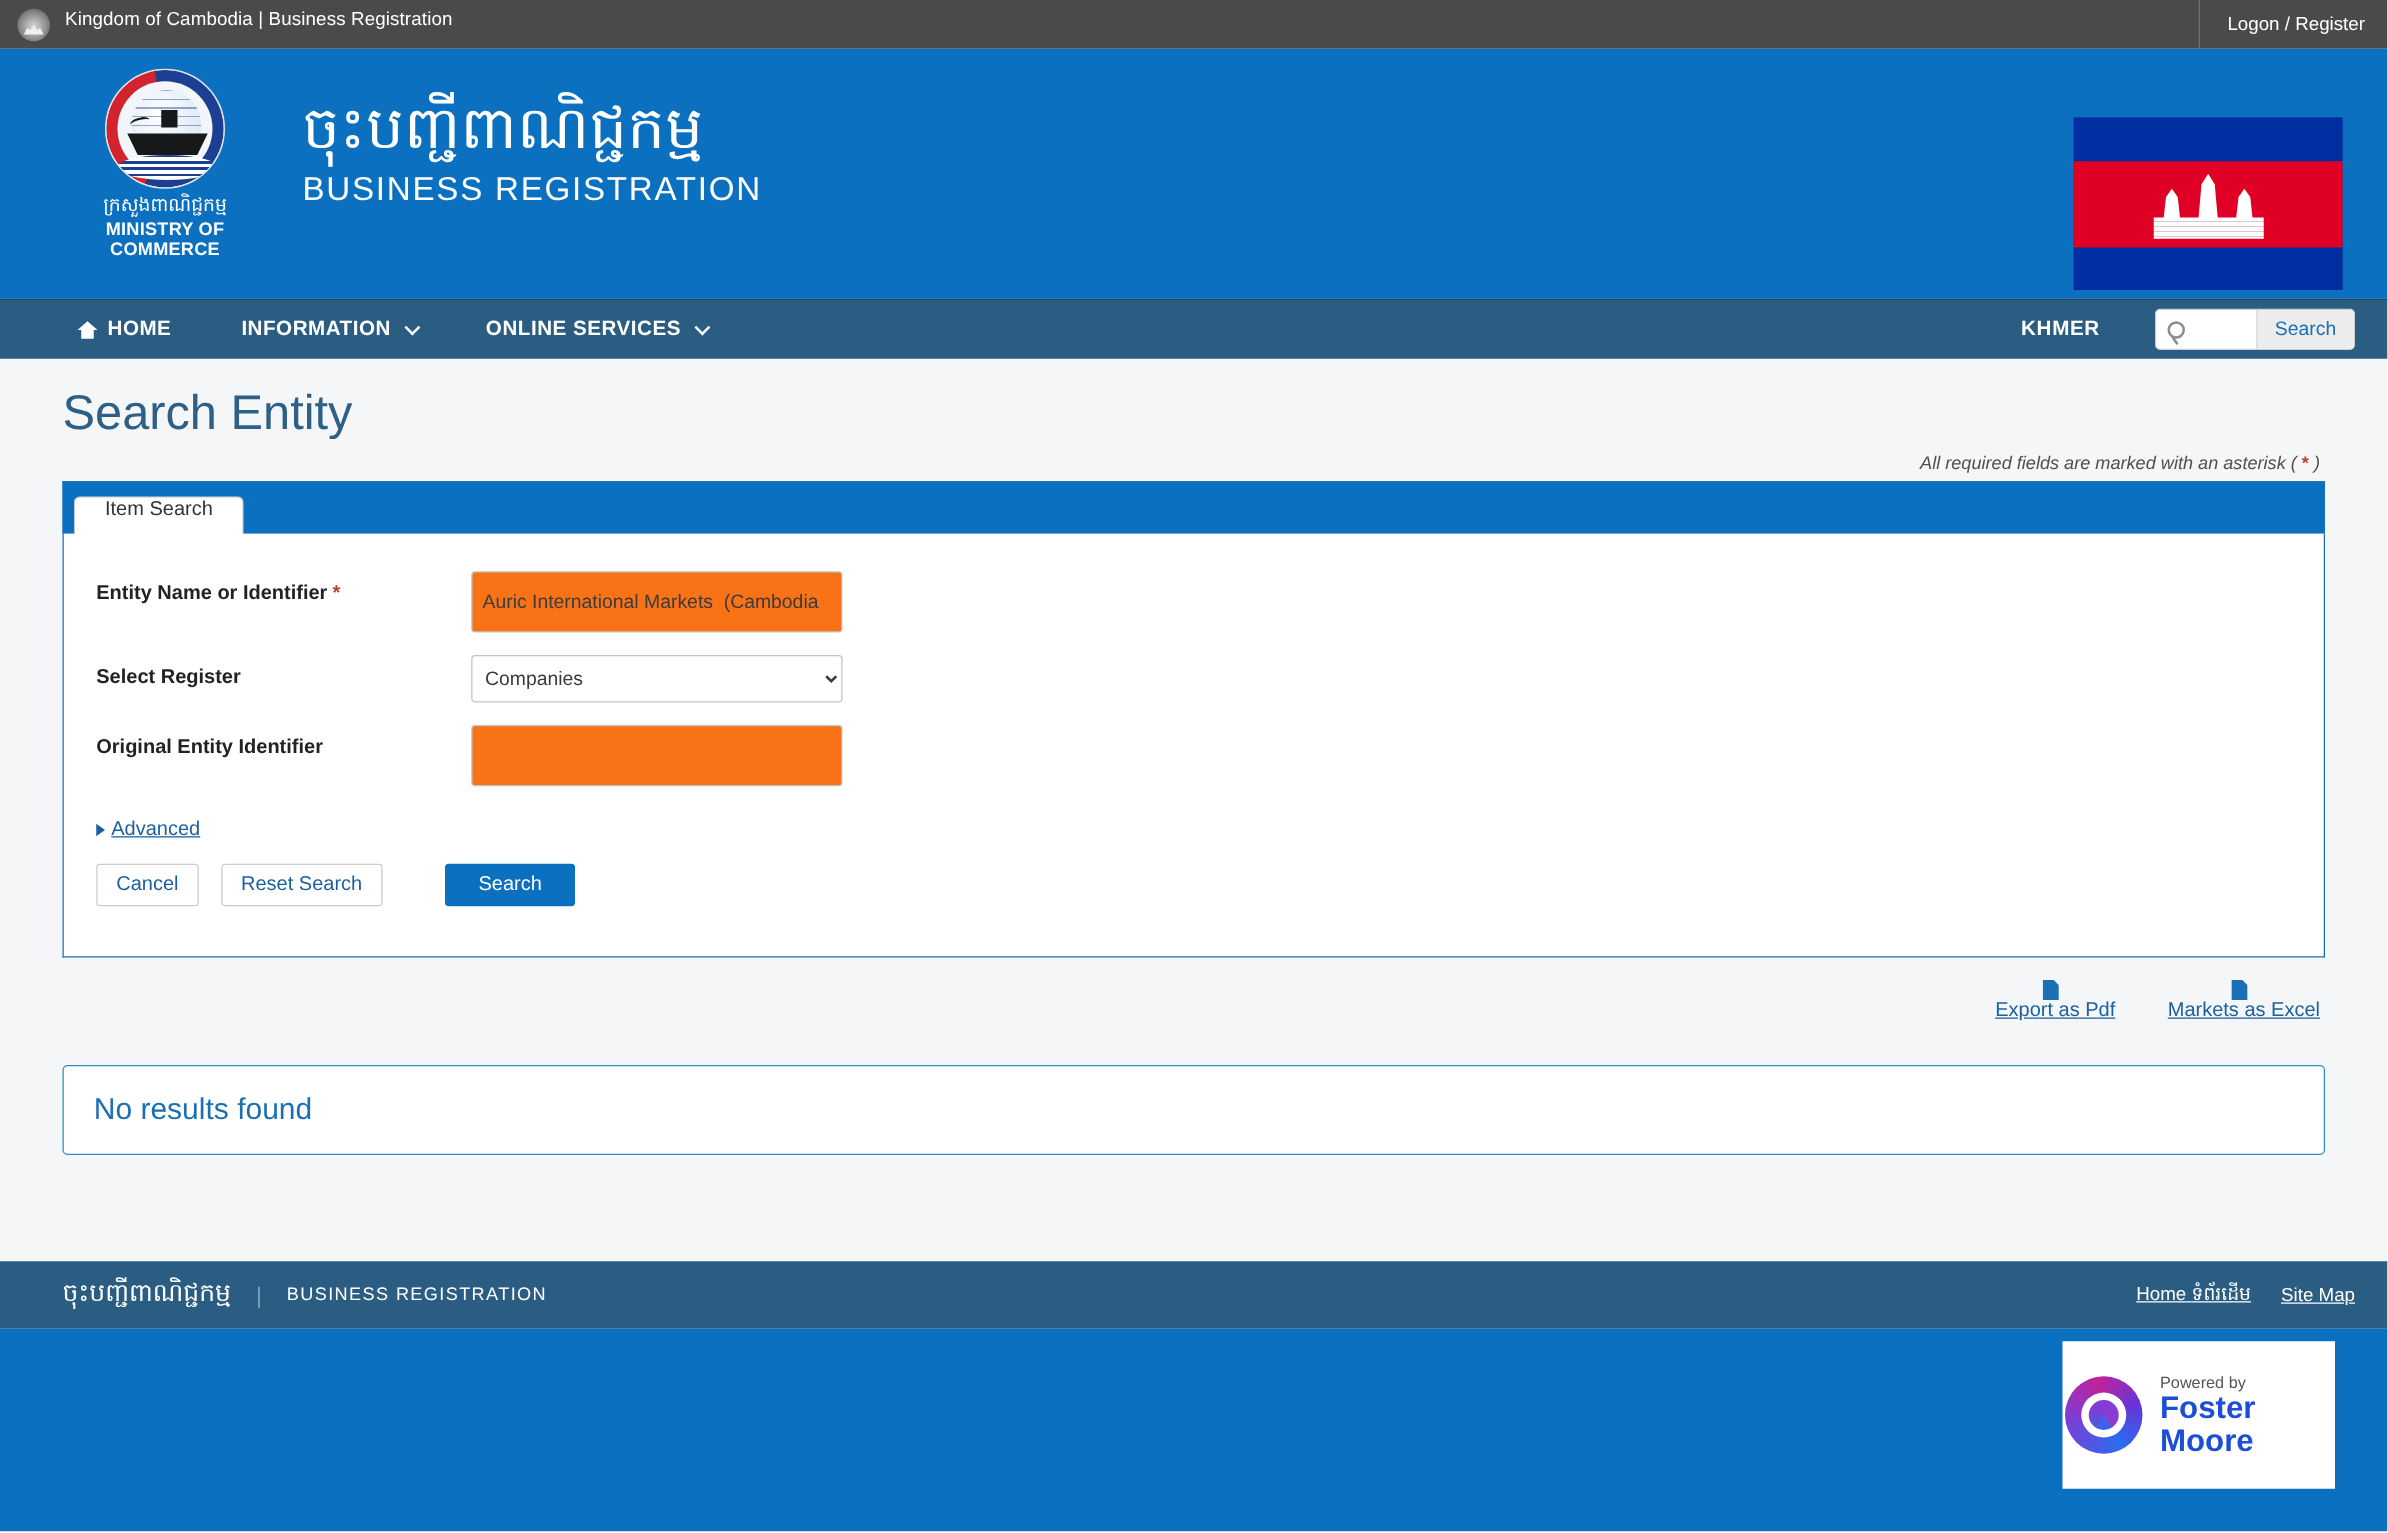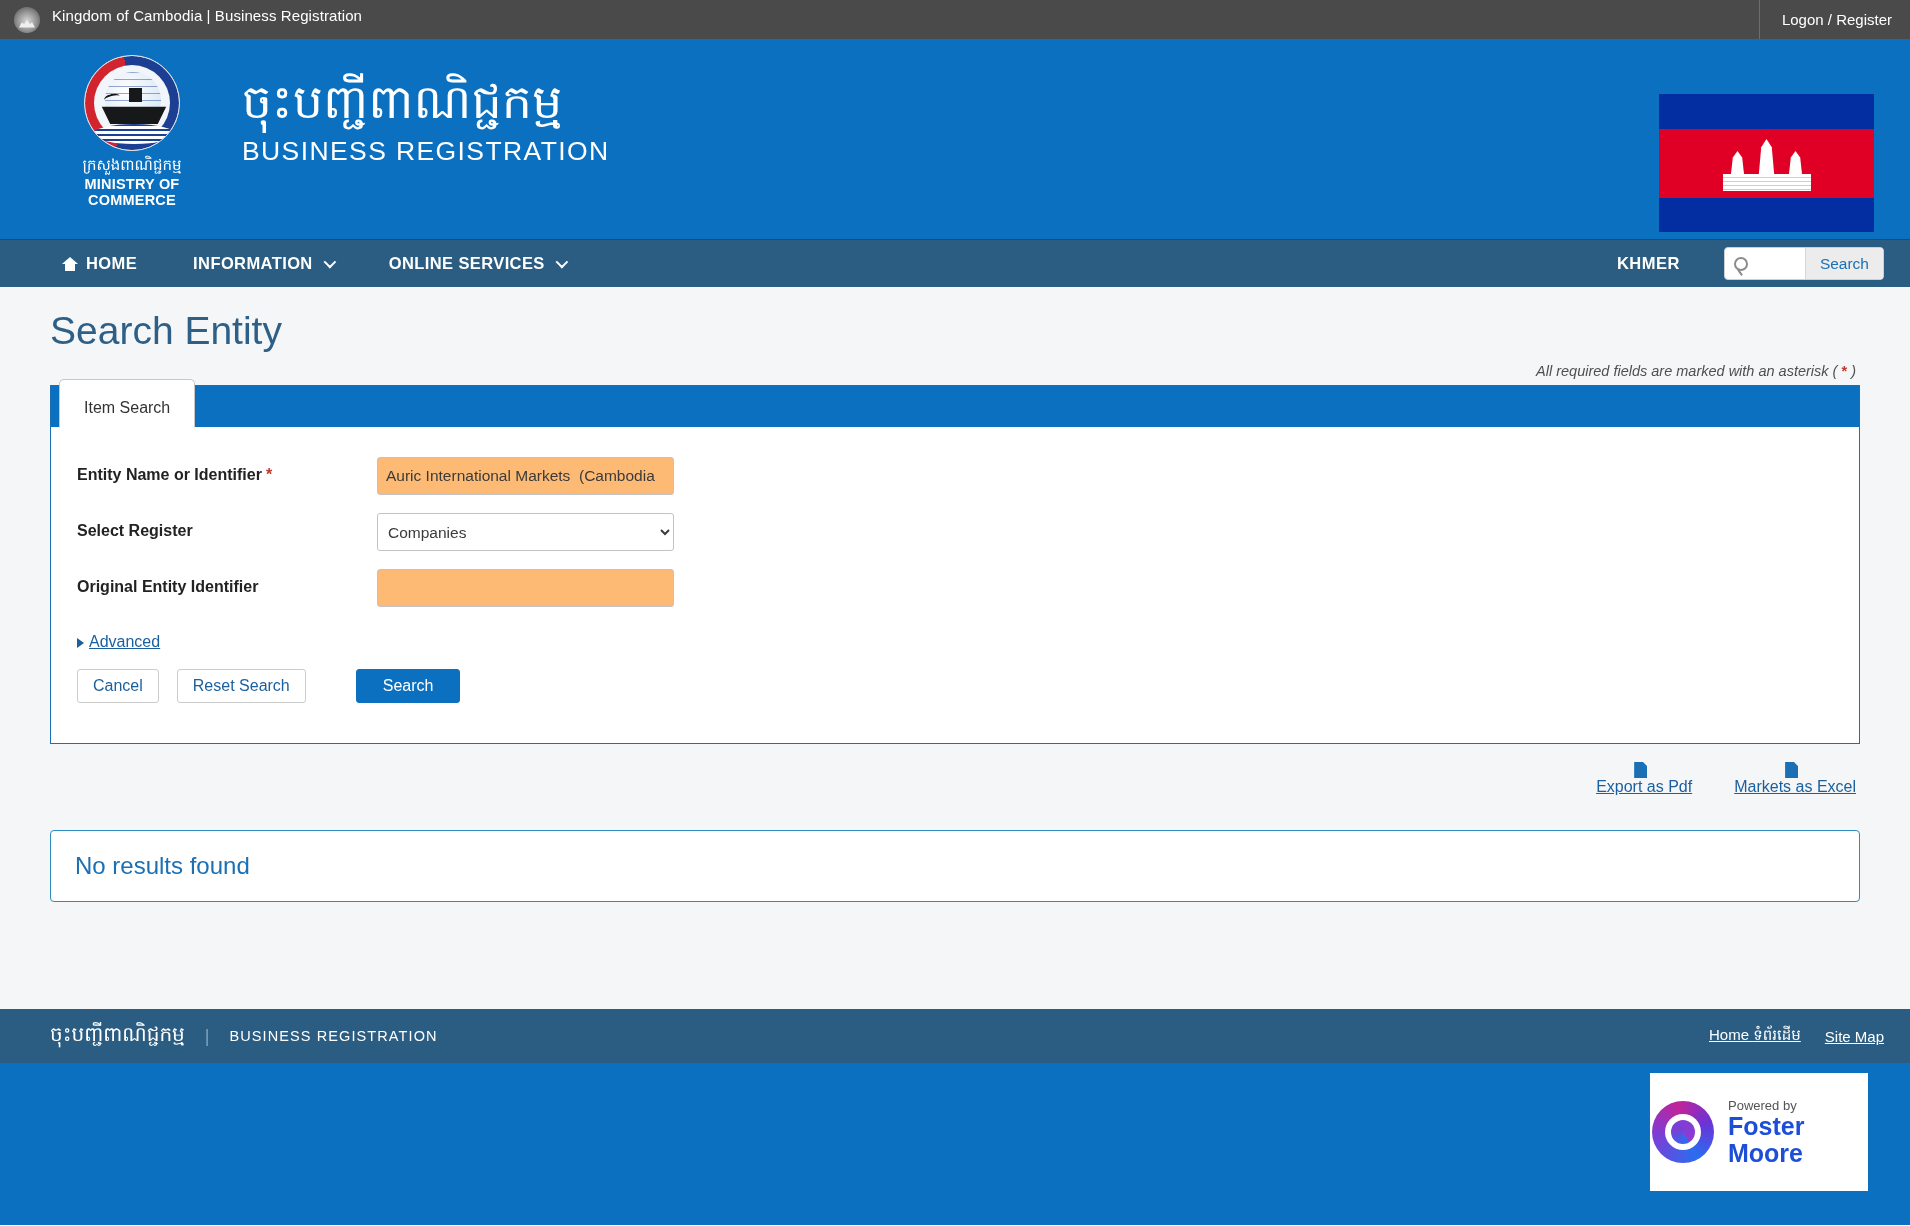--- a/index.html
+++ b/index.html
@@ -226,38 +226,38 @@
     border: 1px solid #1a6fb5;
     border-top: none;
   }
   .tabstrip {
     height: 42px; background: #0c70c0;
     display: flex; align-items: flex-end;
     border: 1px solid #1a6fb5; border-bottom: none;
   }
   .tab {
     background: #ffffff; color: #333333;
-    font-size: 16px; padding: 19px 24px 10px 24px;
+    font-size: 16px; padding: 1px 24px 10px 24px;
     margin-left: 8px; margin-bottom: -1px;
     border: 1px solid #c7c7c7; border-bottom: 1px solid #ffffff;
     border-radius: 5px 5px 0 0;
     cursor: pointer;
   }
   .form-body { padding: 30px 0 40px 26px; }
   .form-row { display: flex; align-items: flex-start; margin-bottom: 18px; }
   .form-label {
     width: 300px; font-size: 16px; font-weight: bold; color: #222222;
     padding-top: 9px;
   }
   .form-label .ast { color: #c0392b; font-weight: bold; margin-left: 4px; }
   .txt-input {
-    width: 297px; height: 38px; border: 1px solid #c3c3c3; border-radius: 3px;
+    width: 297px; height: 49px; border: 1px solid #c3c3c3; border-radius: 3px;
     font-size: 15.5px; color: #3b3b3b; padding: 11px 8px;
     font-family: "Liberation Sans", sans-serif; outline: none;
-    background: #fdba74;
+    background: #f97316;
   }
   .sel-input {
     width: 297px; height: 38px; border: 1px solid #c3c3c3; border-radius: 3px;
     font-size: 15.5px; color: #3b3b3b; padding: 0 6px;
     font-family: "Liberation Sans", sans-serif; outline: none;
     background: #ffffff;
   }
   .advanced-row { margin-top: 26px; margin-bottom: 18px; }
   .advanced-link {
     color: #1a5f9e; font-size: 16px; text-decoration: underline; cursor: pointer;

